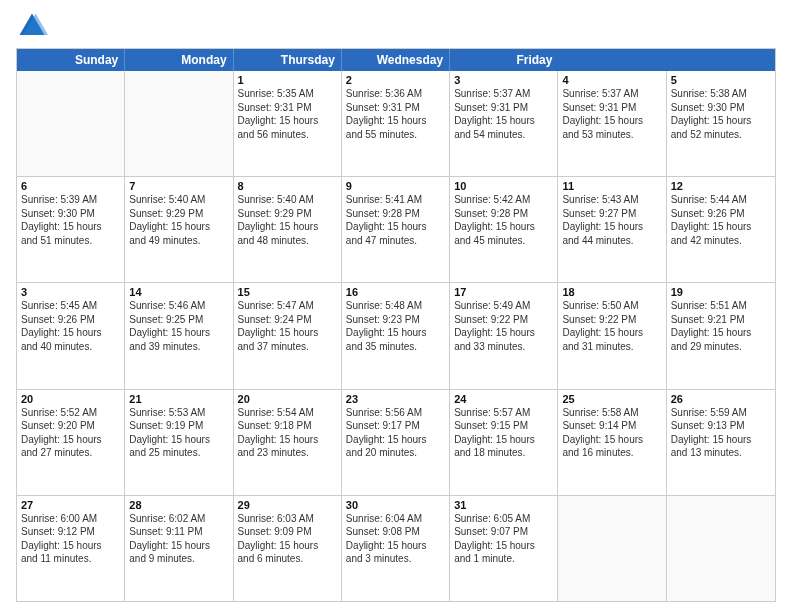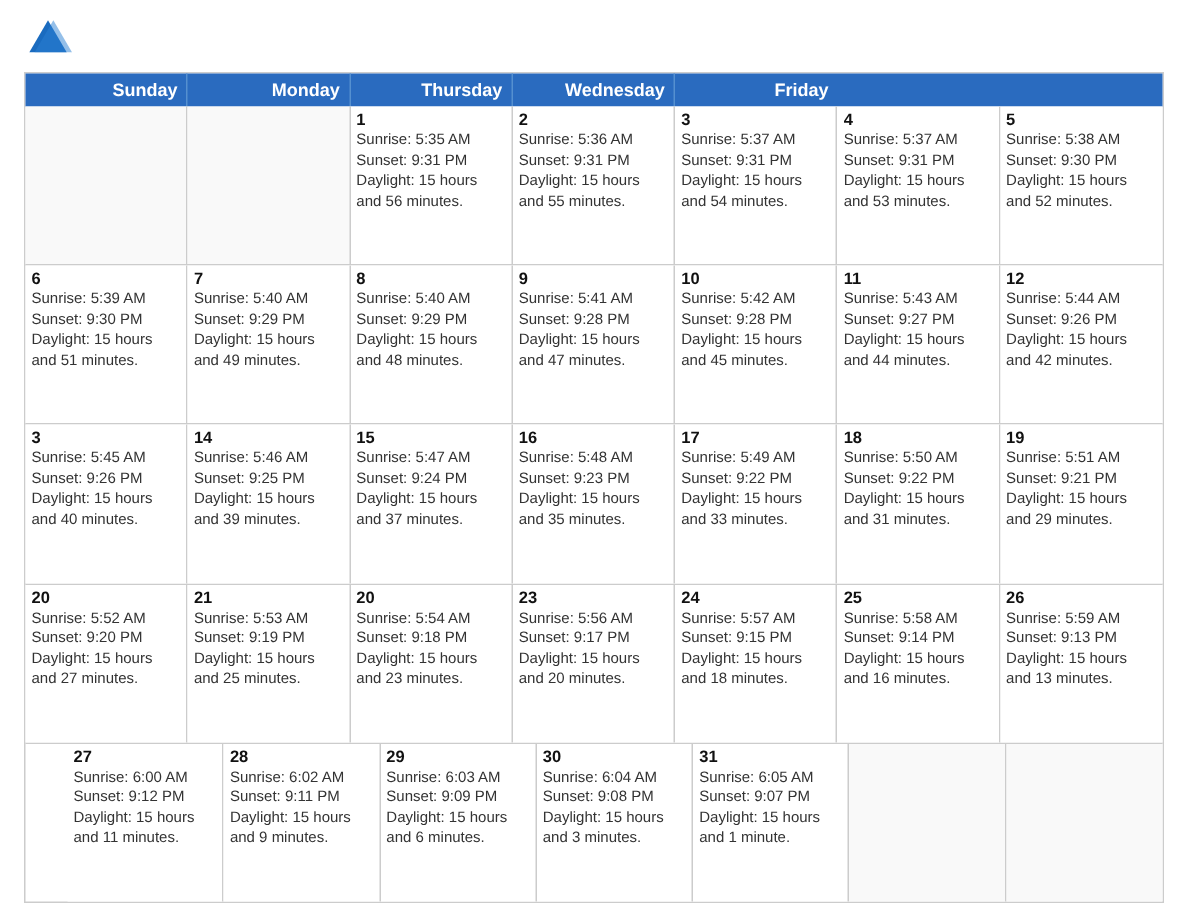--- a/index.html
+++ b/index.html
@@ -75,21 +75,21 @@
       flex: 1;
       display: flex;
       flex-direction: column;
     }
     .cal-row {
       display: grid;
       grid-template-columns: repeat(7, 1fr);
       flex: 1;
       border-bottom: 1px solid #ccc;
     }
-    .cal-row:last-child { border-bottom: none; margin-left: 28px; }
+    .cal-row:last-child { border-bottom: none; }
     .cal-cell {
       border-right: 1px solid #ccc;
       padding: 3px 4px;
       font-size: 9.5px;
       color: #333;
       background: #fff;
       min-height: 0;
     }
     .cal-cell:last-child { border-right: none; }
     .cal-cell.empty { background: #f9f9f9; }

